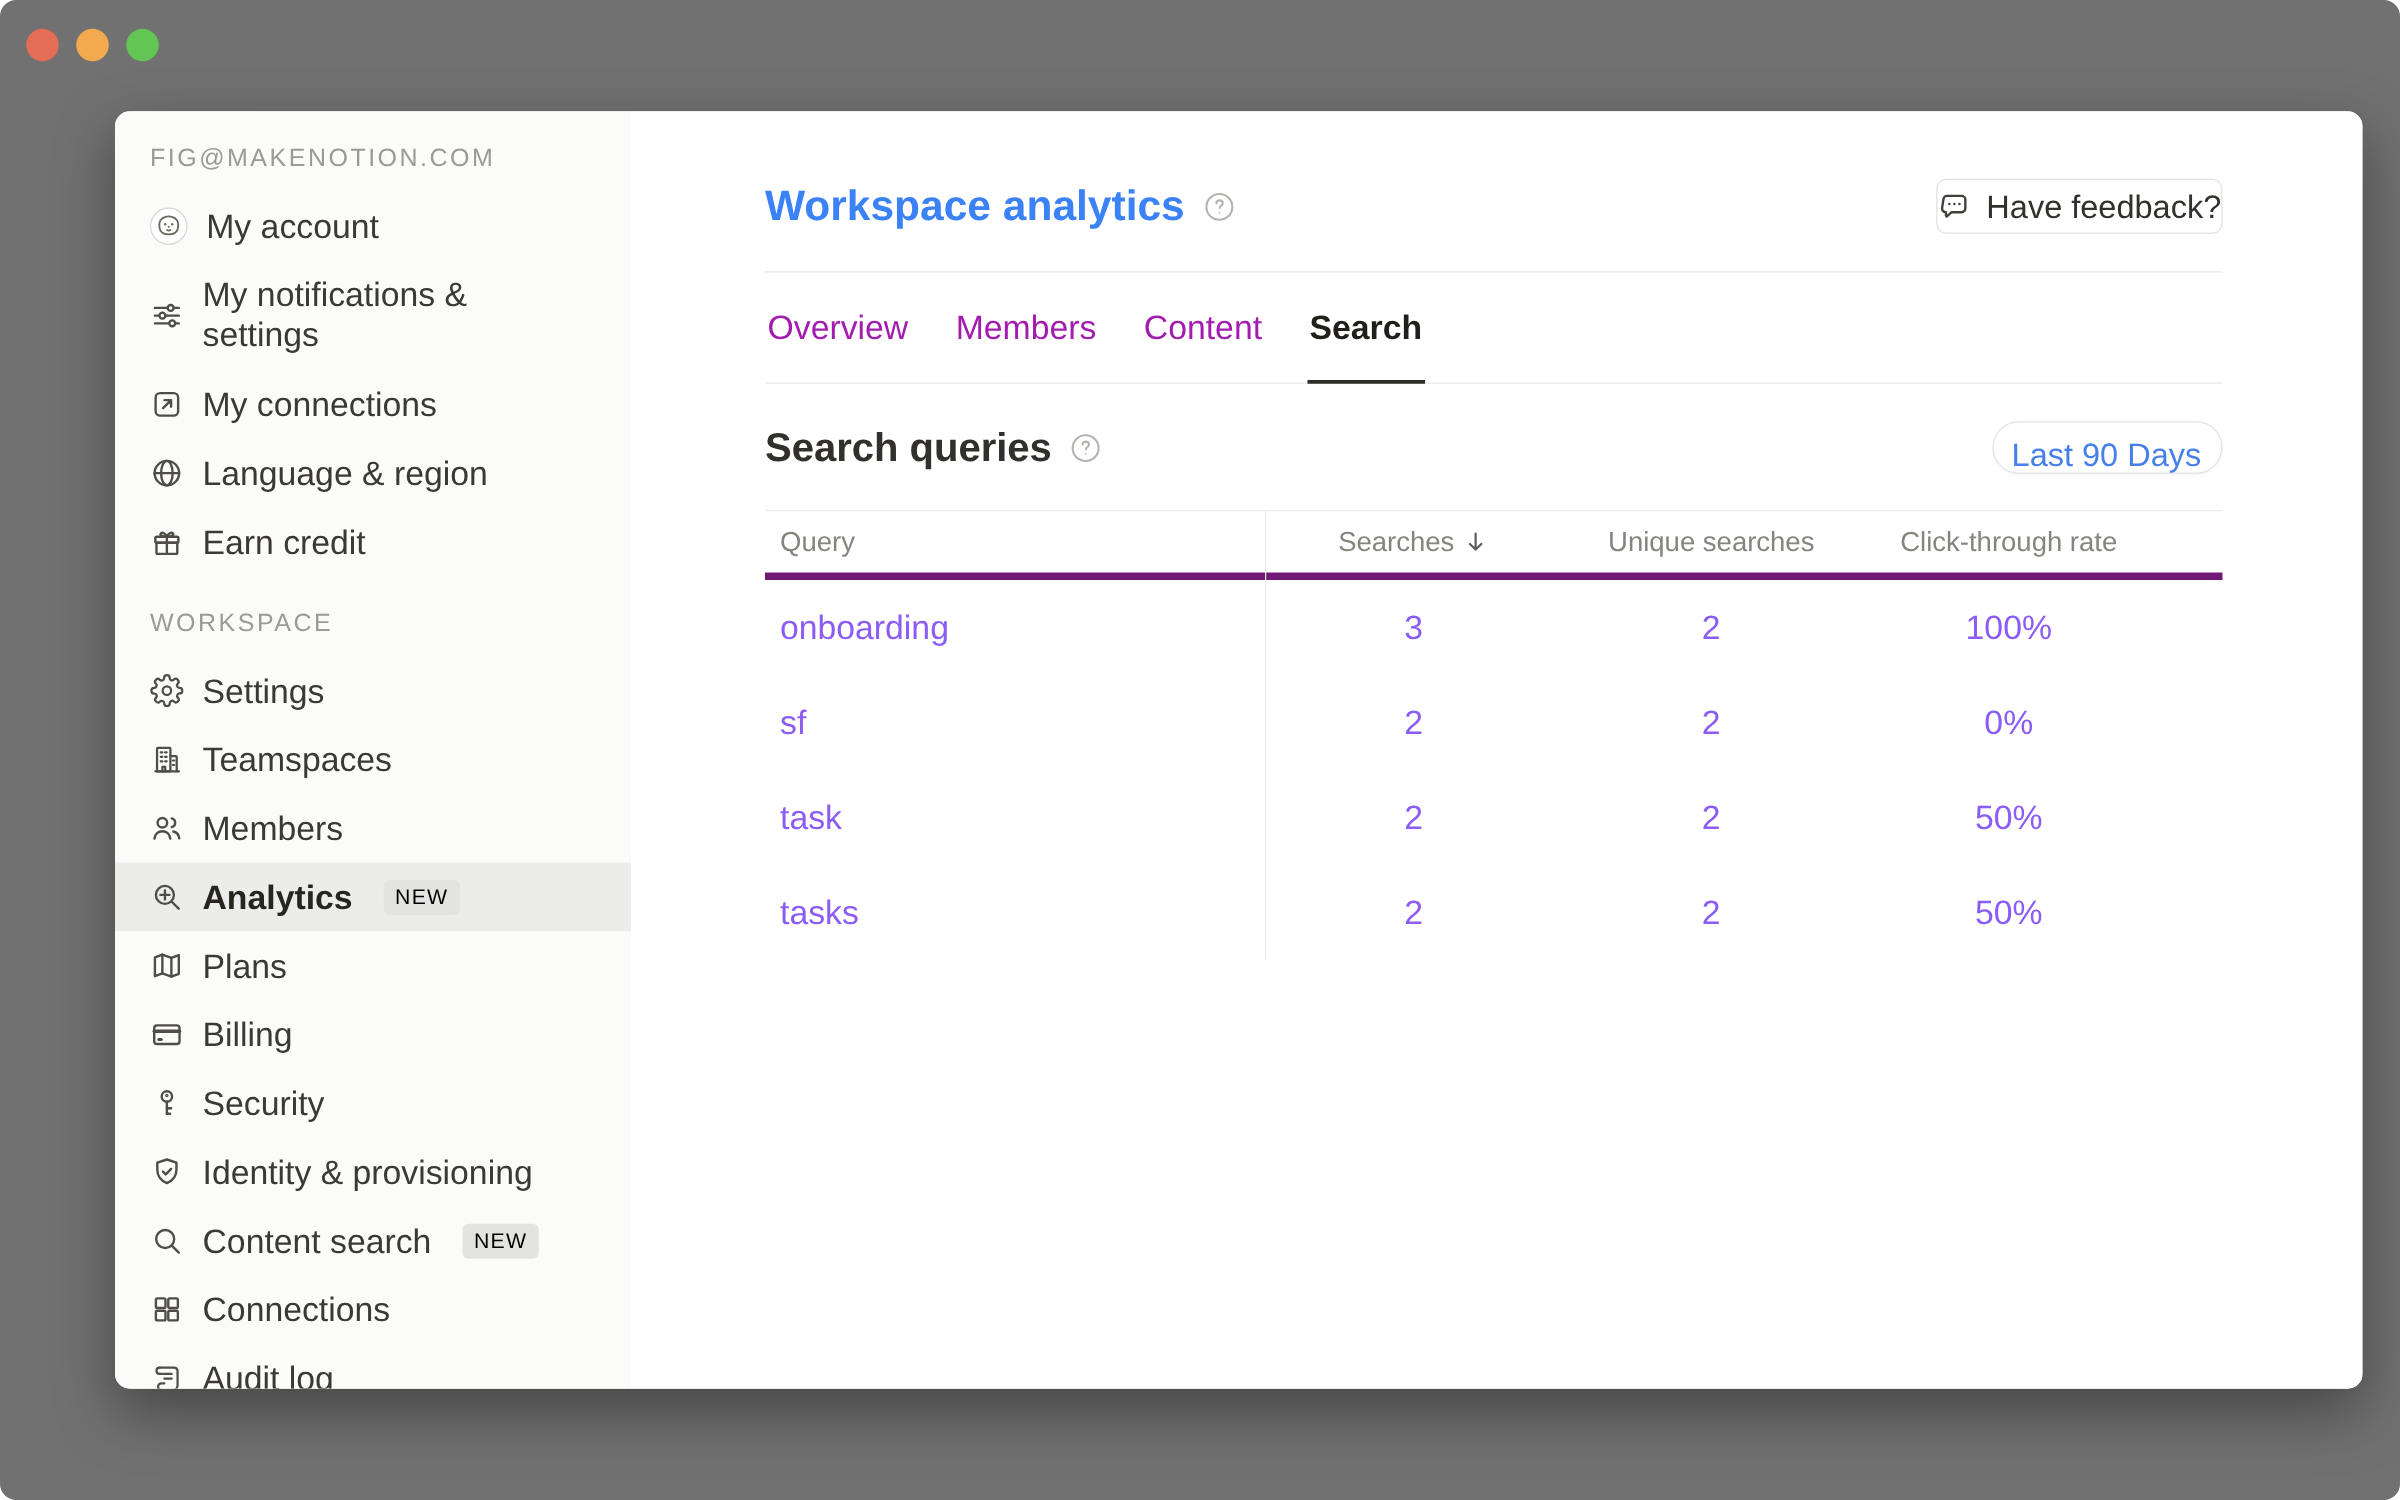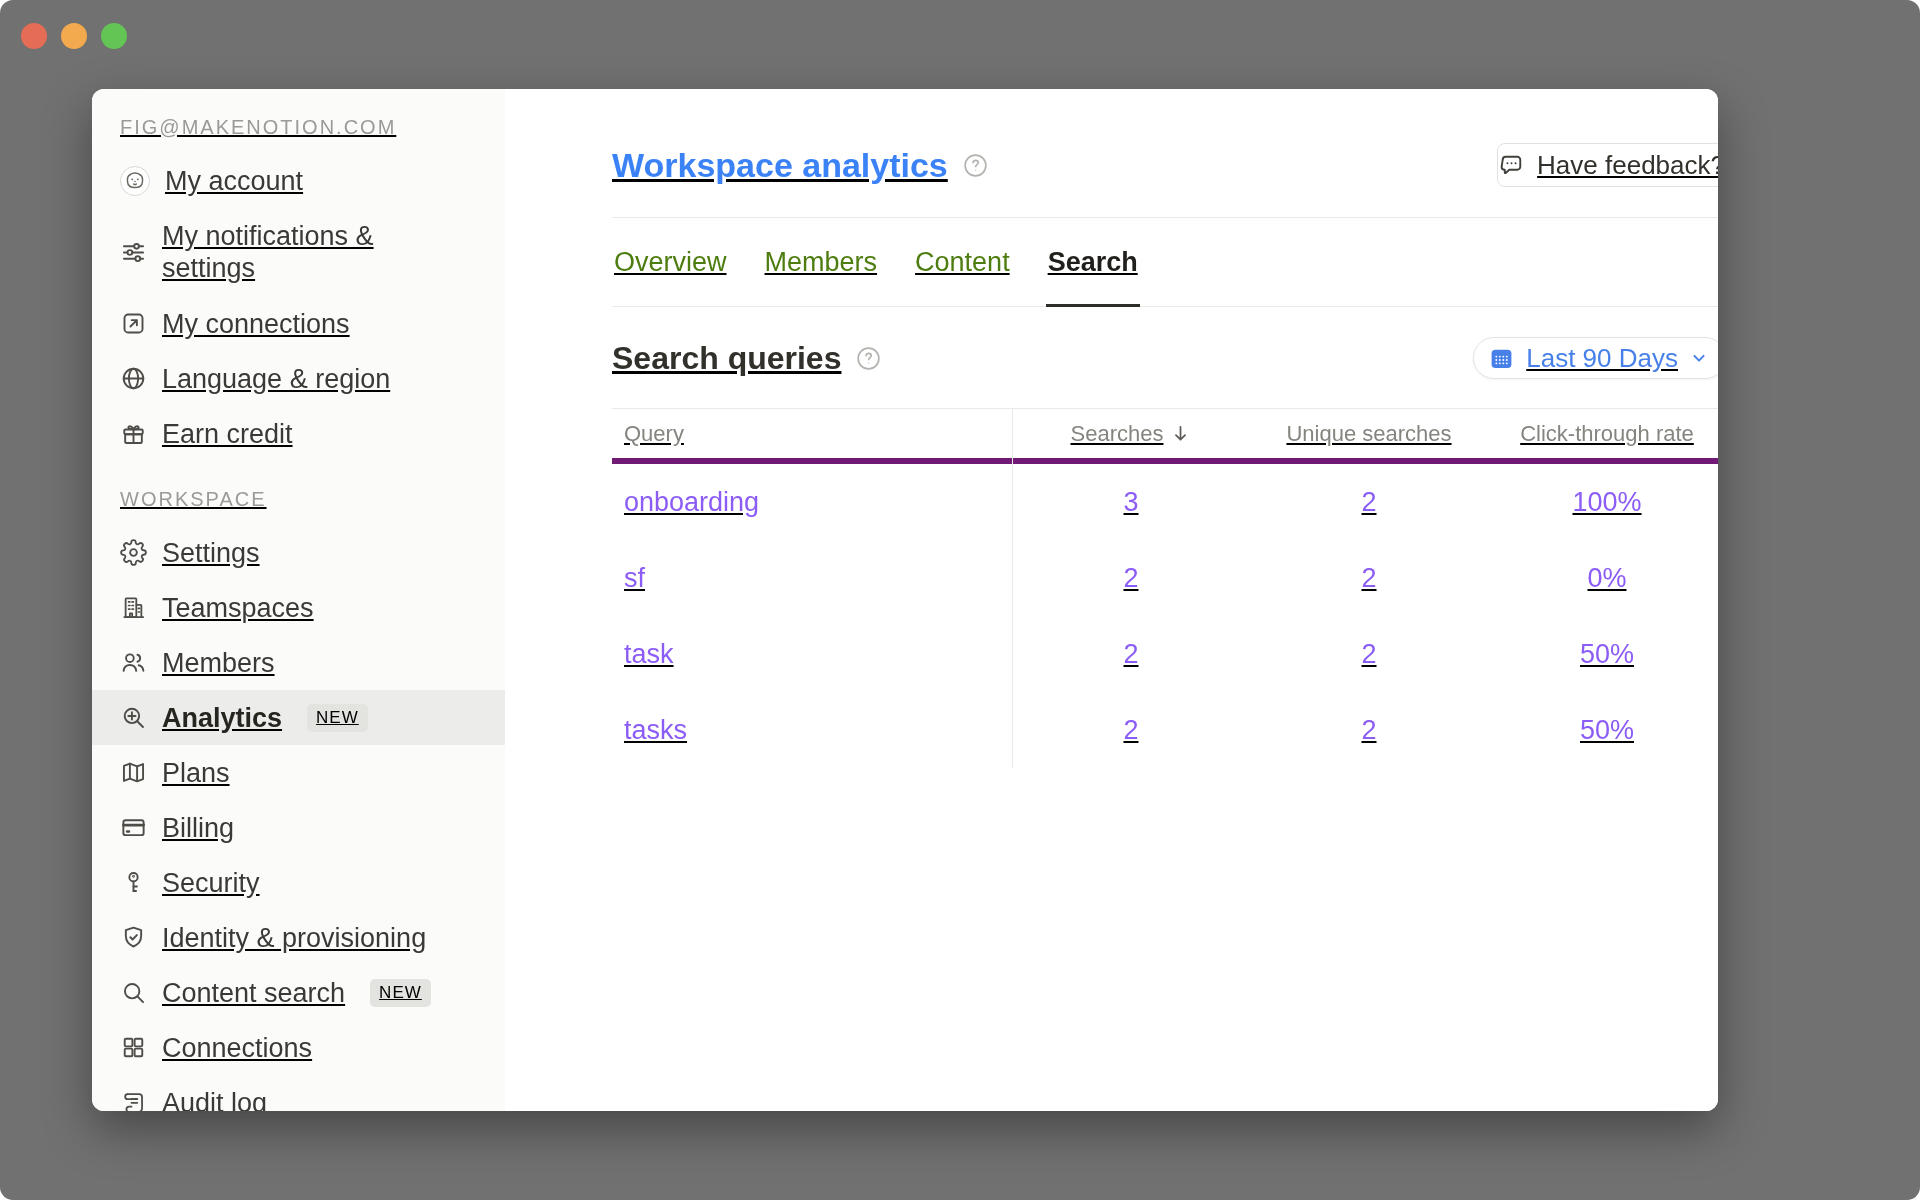--- a/index.html
+++ b/index.html
@@ -7,22 +7,22 @@
   .screen { position:relative; width:1920px; height:1200px; background:#717171; border-radius:13px; overflow:hidden; }
 
   
   .traffic { position:absolute; top:23px; left:21px; display:flex; gap:14px; }
   .light { width:26px; height:26px; border-radius:50%; }
   .light.close { background:#e56c55; }
   .light.min { background:#f3a94e; }
   .light.max { background:#62c554; }
 
   
-  .modal { position:absolute; left:92px; top:89px; width:1626px; height:1022px; background:#ffffff;
-           border-radius:12px; overflow:hidden; display:flex; box-shadow:0 18px 48px rgba(0,0,0,.38);text-decoration:underline; }
+  .modal { position:absolute; left:92px; top:89px; width:1798px; height:1022px; background:#ffffff;
+           border-radius:12px; overflow:hidden; display:flex; box-shadow:0 18px 48px rgba(0,0,0,.38); }
 
   
   .sidebar { width:413px; flex:0 0 413px; background:#fbfbfa; padding-top:24px; overflow:hidden; }
   .sb-section-label { height:28px; display:flex; align-items:center; padding-left:28px; color:#9b9a96;
                       font-size:20px; font-weight:500; letter-spacing:2px; }
   .sb-list { margin-top:12px; }
   .sb-item { display:flex; align-items:center; gap:15px; padding:0 20px 0 28px; height:55px; cursor:pointer; }
   .sb-item.tall { height:88px; }
   .sb-item.active { background:#ececeb; }
   .sb-icon { width:27px; height:27px; flex:0 0 27px; display:flex; align-items:center; justify-content:center; color:#4f4d48; }
@@ -43,30 +43,30 @@
   .page-title { font-size:34px; font-weight:700; color:#3b82f6; }
   .help { width:27px; height:27px; color:#b4b3af; }
   .help svg { width:27px; height:27px; }
   .feedback-btn { display:flex; align-items:center; gap:12px; height:44px; padding:0 0;
                   border:1px solid #e1e1df; border-radius:8px; background:#fff; cursor:pointer;
                   font-size:26px; font-weight:500; color:#33312c; }
   .feedback-btn svg { width:27px; height:27px; color:#42403b; }
   .divider { height:1px; background:#e9e9e7; margin-top:30px; }
 
   .tabs { display:flex; gap:34px; border-bottom:1px solid #e9e9e7; }
-  .tab { position:relative; padding:29px 2px 28px; font-size:27px; color:#4d7c0f; cursor:pointer; }
+  .tab { position:relative; padding:29px 2px 28px; font-size:27px; color:#a21caf; cursor:pointer; }
   .tab.active { font-weight:700; color:#211f1b; }
   .tab.active::after { content:""; position:absolute; left:0; right:0; bottom:-1px; height:3px; background:#2f2d28; }
 
   .section-row { margin-top:30px; display:flex; align-items:center; justify-content:space-between; }
   .section-left { display:flex; align-items:center; gap:14px; }
   .section-title { font-size:32px; font-weight:700; color:#32302b; }
   .date-pill { display:flex; align-items:center; gap:11px; height:42px; padding:0 16px 0 14px;
                border:1px solid #e3e3e1; border-radius:22px; background:#fff; cursor:pointer;
-               font-size:26px; font-weight:500; color:#4780e8; box-shadow:0 1px 3px rgba(0,0,0,.05); }
+               font-size:26px; font-weight:500; color:#4780e8; box-shadow:0 1px 3px rgba(0,0,0,.05);flex-direction:column; }
   .date-pill svg.cal { width:27px; height:27px; }
   .date-pill svg.chev { width:20px; height:20px; }
 
   
   .table { position:relative; margin-top:29px; }
   .t-head { display:grid; grid-template-columns:400px 238px 238px 238px; height:56px;
             border-top:1px solid #e9e9e7; border-bottom:6px solid #701a75; align-items:center; }
   .t-row { display:grid; grid-template-columns:400px 238px 238px 238px; height:76px; align-items:center; }
   .hcell { font-size:22px; color:#85847f; display:flex; align-items:center; justify-content:center; gap:7px; }
   .hcell.query { justify-content:flex-start; padding-left:12px; }

